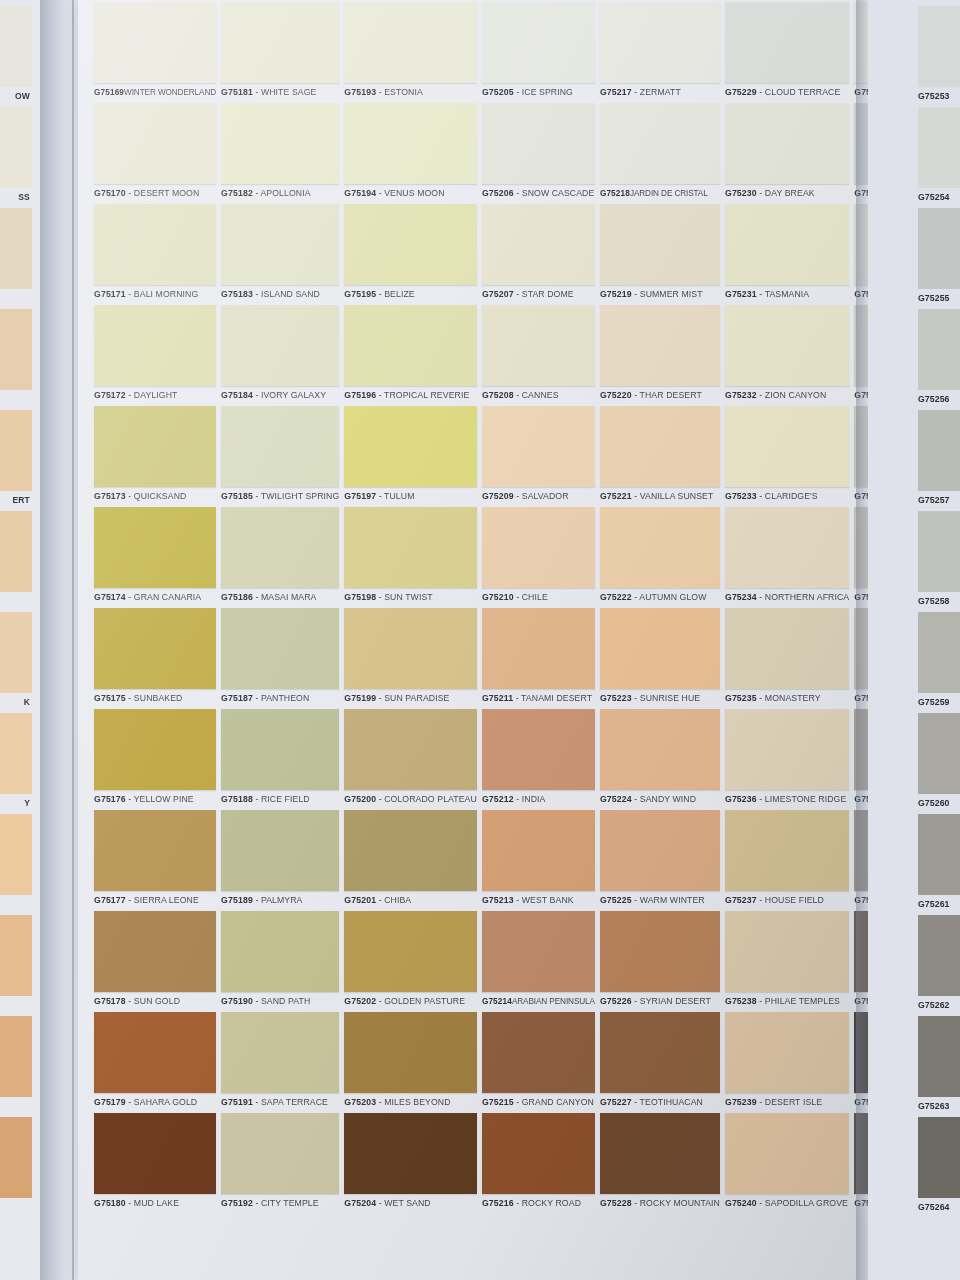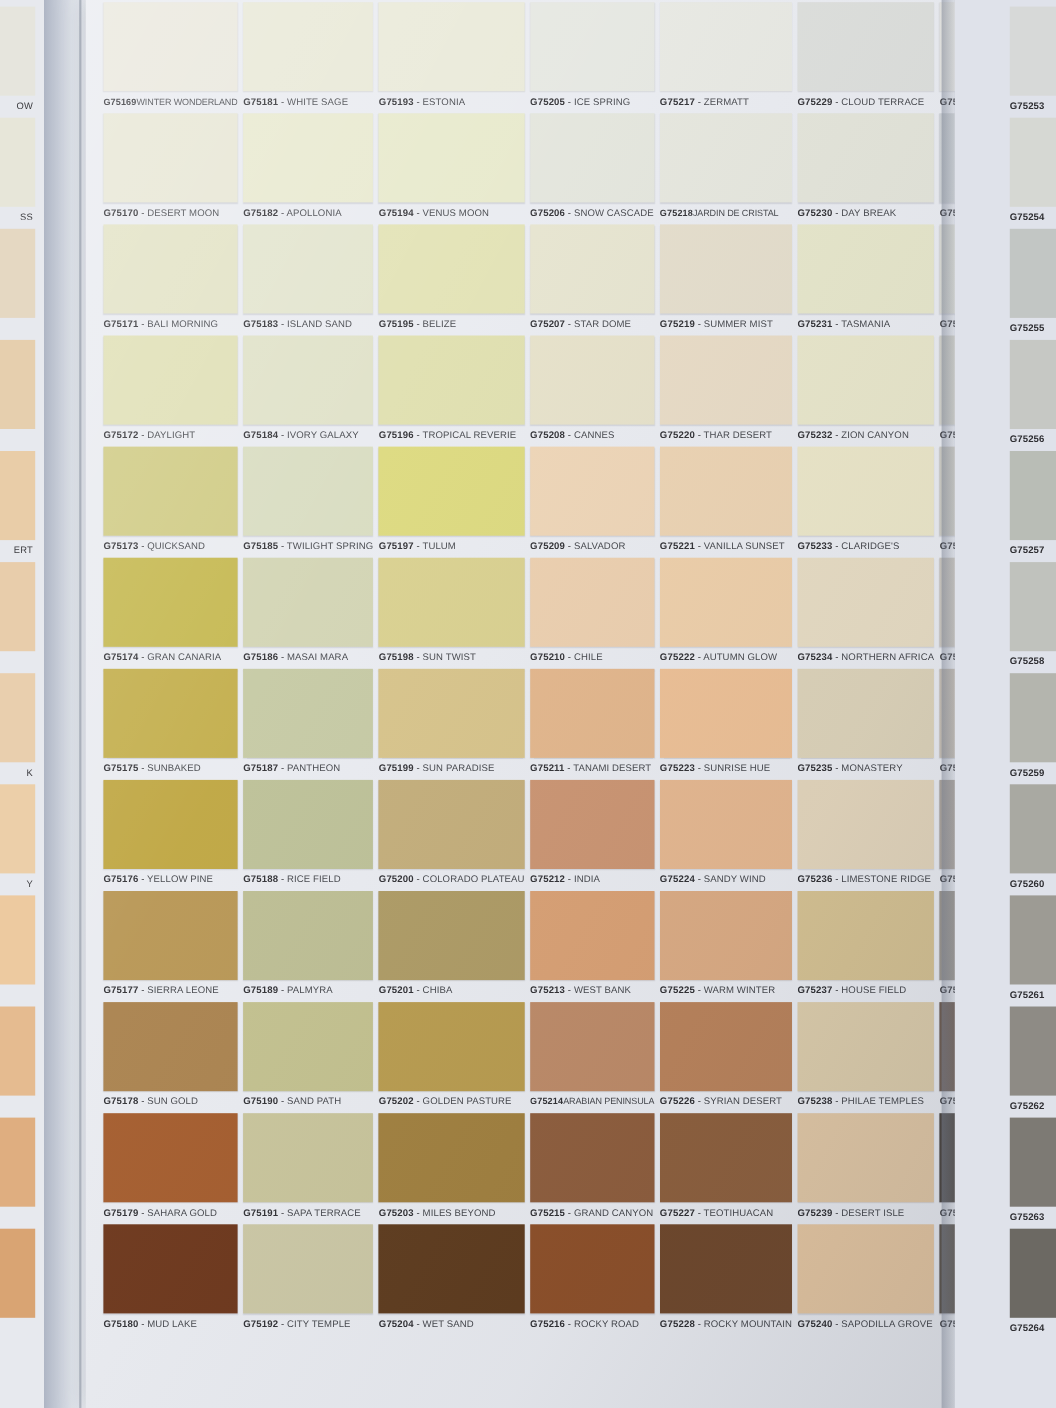--- a/index.html
+++ b/index.html
@@ -15,20 +15,21 @@
     position:absolute; inset:0;
     background:
       linear-gradient(100deg,#b9bfcc 0%, #cdd2dc 3%, #dfe3ea 6%, #d3d8e2 9%, #c6ccd8 12%);
     background-color:#c3c9d4;
   }
 
   
   #prev-page {
     position:absolute; left:0; top:0; width:40px; height:1280px;
     background:#e7e9ee;
+    font-weight:bold;
   }
   #prev-page .pcell { position:absolute; left:-20px; width:52px; }
   #prev-page .psw { width:52px; }
   #prev-page .plb {
     font-size:8.5px; color:#3b3b3f; letter-spacing:.2px;
     text-align:right; padding-right:2px; white-space:nowrap;
   }
 
   
   #gutter {

